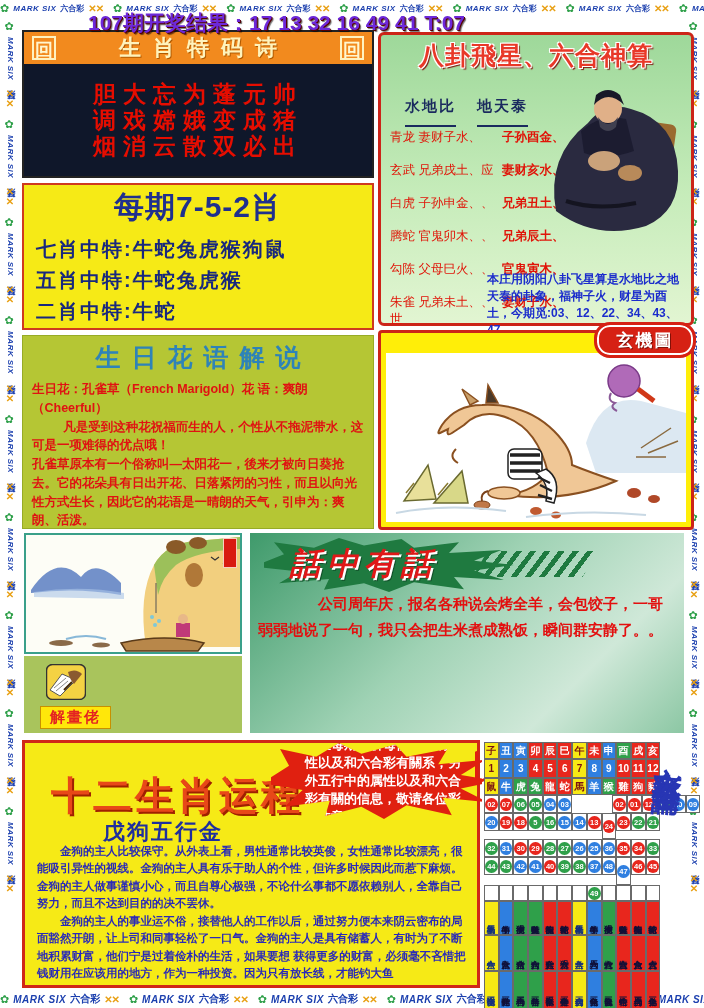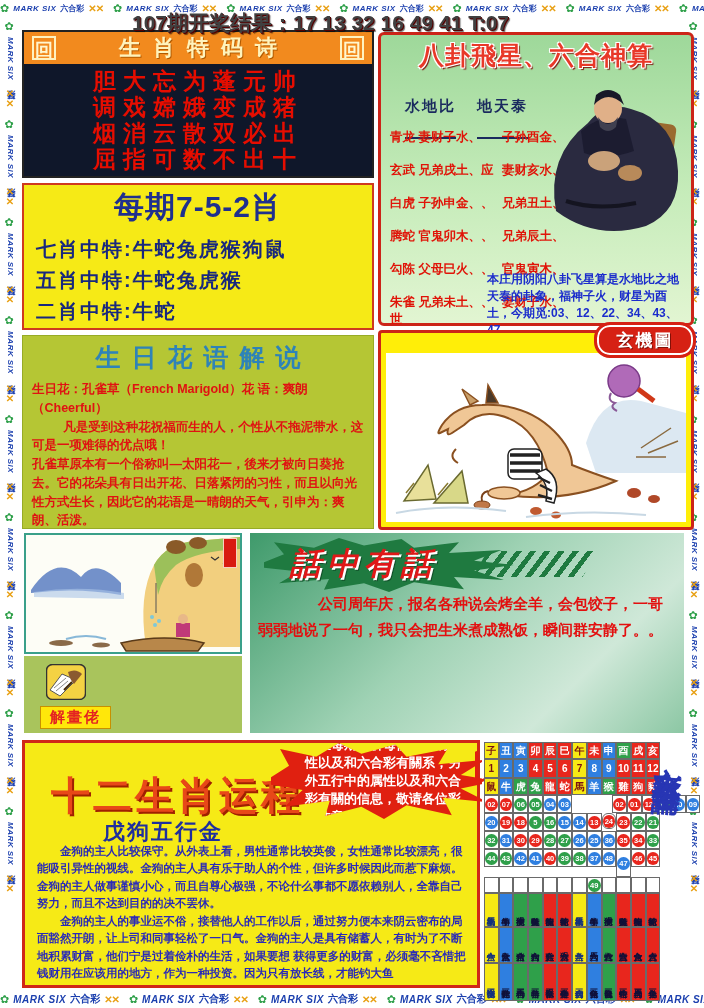--- a/index.html
+++ b/index.html
@@ -13,21 +13,21 @@
   .strip-right{left:684px;top:16px;width:20px;height:974px;flex-direction:column;justify-content:flex-start;padding-top:4px;}
   .unit{display:flex;align-items:center;gap:4px;}
   .strip-left .unit,.strip-right .unit{writing-mode:vertical-rl;text-orientation:mixed;}
   .u-flower{color:#2fa04a;font-size:11px;}
   .u-brand{color:#1b3fae;font-size:8px;font-weight:bold;font-style:italic;letter-spacing:0.5px;}
   .u-cn{color:#1b3fae;font-size:8px;font-weight:bold;}
   .u-xx{color:#e8a014;font-size:10px;font-weight:bold;letter-spacing:-1px;}
   .strip-bottom .u-brand,.strip-bottom .u-cn{font-size:10px;}
   
   .result-line{position:absolute;left:88px;top:9px;z-index:40;font-size:21px;font-weight:bold;
-    color:#404040;letter-spacing:0px;text-shadow:1px 1px 0 #550000,2px 2px 1px rgba(0,0,0,.55);margin-left:44px;}
+    color:#6d28d9;letter-spacing:0px;text-shadow:1px 1px 0 #550000,2px 2px 1px rgba(0,0,0,.55);}
   
   .poem-box{position:absolute;left:22px;top:30px;width:352px;height:148px;border:2px solid #222;box-sizing:border-box;}
   .poem-header{height:32px;background:#f28a1e;display:flex;align-items:center;justify-content:space-between;padding:0 8px;}
   .corner{width:24px;height:24px;line-height:24px;text-align:center;color:#fff7d0;font-size:18px;font-weight:bold;
     border:2px solid #fff2c0;box-sizing:border-box;}
   .poem-title{color:#fff3bc;font-size:22px;font-weight:bold;letter-spacing:12px;text-indent:12px;text-shadow:1px 1px 0 #b05a00;}
   .poem-body{height:112px;background:#0f172a;display:flex;flex-direction:column;align-items:center;justify-content:center;}
   .poem-line{color:#e60d00;font-size:23px;font-weight:900;letter-spacing:7px;line-height:26px;}
   
   .xiao-box{position:absolute;left:22px;top:183px;width:352px;height:147px;background:#f6ea16;
@@ -51,26 +51,26 @@
   .jiehua-icon{position:absolute;left:22px;top:8px;width:40px;height:36px;}
   .jiehua-label{position:absolute;left:16px;top:50px;background:#ffe70a;color:#e42222;font-weight:900;
     font-size:15px;padding:1px 9px;border:1px solid #c79000;letter-spacing:2px;}
   
   .bagua-box{position:absolute;left:378px;top:32px;width:316px;height:294px;box-sizing:border-box;
     background:linear-gradient(180deg,#9ed89a 0%,#c6ecba 55%,#e2f5d2 100%);
     border:3px solid #cc2418;border-radius:6px;}
   .bagua-title{text-align:center;margin-top:4px;color:#e83828;font-size:25px;font-weight:900;letter-spacing:1px;
     text-shadow:-1px -1px 0 #fff,1px -1px 0 #fff,-1px 1px 0 #fff,1px 1px 0 #fff,2px 2px 1px #7a1a10;}
   .bagua-h{position:absolute;color:#1a2a5e;font-size:15px;font-weight:900;letter-spacing:2px;
-    border-bottom:2px solid #1a2a5e;padding-bottom:21px;}
+    border-bottom:2px solid #1a2a5e;padding-bottom:9px;}
   .bagua-h1{left:24px;top:62px;}
   .bagua-h2{left:96px;top:62px;}
   .bagua-rows{position:absolute;left:9px;top:94px;width:190px;}
   .bagua-row{display:flex;margin-bottom:16px;}
-  .bagua-left{width:112px;color:#e01408;font-weight:700;font-size:12.5px;}
+  .bagua-left{width:112px;color:#e01408;font-weight:400;font-size:12.5px;}
   .bagua-right{color:#e01408;font-weight:900;font-size:12.5px;}
   .bagua-fig{position:absolute;right:5px;top:26px;}
   .bagua-note{position:absolute;left:106px;top:236px;width:202px;color:#1b2ccc;font-weight:900;
     font-size:12px;line-height:1.42;}
   
   .mystery-box{position:absolute;left:378px;top:330px;width:316px;height:200px;background:#ffee08;
     border:3px solid #cc2418;border-radius:4px;box-sizing:border-box;}
   .mystery-badge{position:absolute;right:-5px;top:-11px;width:96px;height:30px;background:#d62114;
     border:3px solid #d62114;border-radius:16px;box-shadow:0 0 0 2px #fff inset;display:flex;
     align-items:center;justify-content:center;z-index:5;}
@@ -323,21 +323,20 @@
   <section class="poem-box">
     <div class="poem-header">
       <span class="corner">回</span>
       <span class="poem-title">生肖特码诗</span>
       <span class="corner">回</span>
     </div>
     <div class="poem-body" id="poem-lines">
         <div class="poem-line">胆大忘为蓬元帅</div>
         <div class="poem-line">调戏嫦娥变成猪</div>
         <div class="poem-line">烟消云散双必出</div>
-        <div class="poem-line">屈指可数不出十</div>
       </div>
   </section>
 
   <section class="xiao-box">
     <div class="xiao-title">每期7-5-2肖</div>
     <div class="xiao-lines" id="xiao-lines">
         <div class="xiao-line">七肖中特:牛蛇兔虎猴狗鼠</div>
         <div class="xiao-line">五肖中特:牛蛇兔虎猴</div>
         <div class="xiao-line">二肖中特:牛蛇</div>
       </div>
@@ -585,21 +584,21 @@
           </div>
           <div class="z-cell" style="height: 18px;">
             <span class="ball ball-blue">15</span>
           </div>
           <div class="z-cell" style="height: 18px;">
             <span class="ball ball-blue">14</span>
           </div>
           <div class="z-cell" style="height: 18px;">
             <span class="ball ball-red">13</span>
           </div>
-          <div class="z-cell" style="height: 16px; border-radius: 6px;">
+          <div class="z-cell" style="height: 26px;">
             <span class="ball ball-red">24</span>
           </div>
           <div class="z-cell" style="height: 18px;">
             <span class="ball ball-red">23</span>
           </div>
           <div class="z-cell" style="height: 18px;">
             <span class="ball ball-green">22</span>
           </div>
           <div class="z-cell" style="height: 18px;">
             <span class="ball ball-green">21</span>

